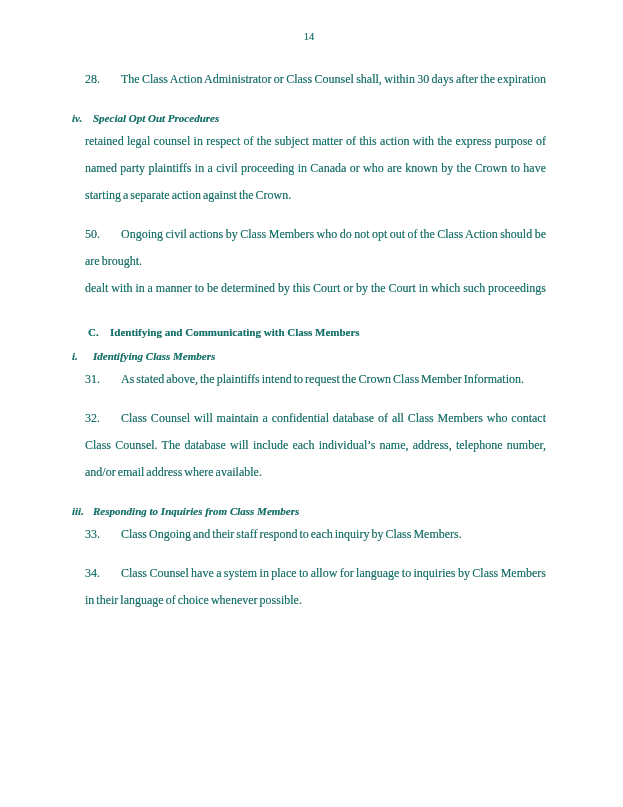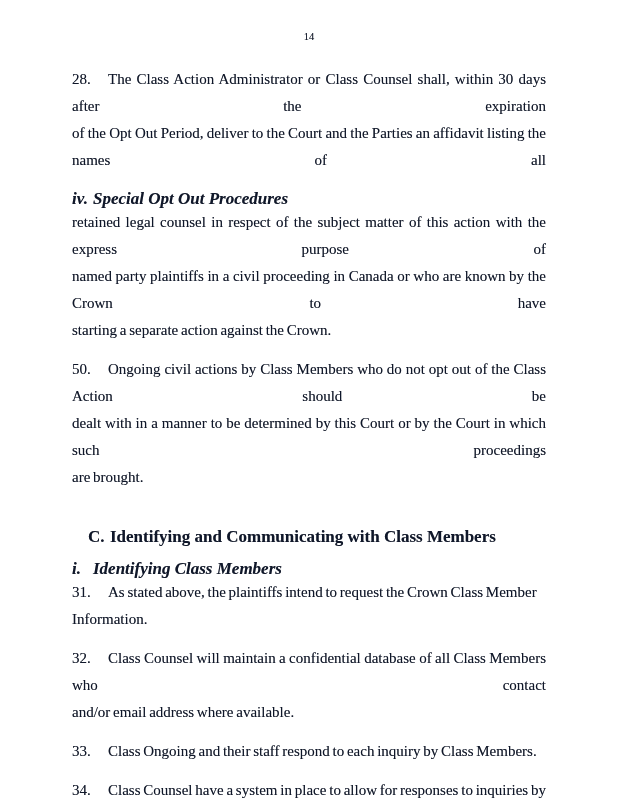--- a/index.html
+++ b/index.html
@@ -9,112 +9,113 @@
   }
   .page {
     position: relative;
     width: 623px;
     height: 807px;
     background: #ffffff;
     box-sizing: border-box;
     padding: 0 77px 0 72px;
     overflow: hidden;
     font-family: "Liberation Serif", "DejaVu Serif", serif;
-    color: #0f172a;
+    color: #0f766e;
     text-shadow: 0 0 0.5px rgba(30,30,30,0.45);
   }
   .page-number {
     margin-top: 30px;
     margin-bottom: 22px;
     line-height: 14px;
     font-size: 10.5px;
     text-align: center;
   }
   .para {
-    margin: 0 0 12px 0;
-    font-size: 15px;
+    margin: 0 0 12px 13px;
+    font-size: 12px;
   }
   .pline {
     line-height: 27px;
     word-spacing: -1px;
   }
   .jfull {
     text-align: justify;
     text-align-last: justify;
   }
   .pnum {
     display: inline-block;
     width: 36px;
   }
   .heading {
     margin: 15px 0 0 0;
     line-height: 20px;
-    font-size: 17px;
+    font-size: 11px;
     font-weight: bold;
     font-style: italic;
   }
   .heading + .heading {
-    margin-top: 12px;
+    margin-top: 4px;
   }
   .heading-c {
-    margin-top: 36px;
+    margin-top: 20px;
     margin-left: 16px;
     font-style: normal;
   }
   .hlabel {
     display: inline-block;
     min-width: 21px;
   }
   .heading-c .hlabel {
     min-width: 22px;
   }
 </style>
 </head>
 <body>
 
 <div class="page">
 
   <div class="page-number">14</div>
 
   <div class="para">
     <div class="pline jfull"><span class="pnum">28.</span><span>The Class Action Administrator or Class Counsel shall, within 30 days after the expiration</span></div>
-    <div class="pline jfull">of the Opt Out Period, deliver to the Court and the Parties an affidavit listing the names of all</div>
   </div>
 
   <div class="heading"><span class="hlabel">iv.</span><span>Special Opt Out Procedures</span></div>
 
   <div class="para">
     <div class="pline jfull">retained legal counsel in respect of the subject matter of this action with the express purpose of</div>
     <div class="pline jfull">named party plaintiffs in a civil proceeding in Canada or who are known by the Crown to have</div>
     <div class="pline">starting a separate action against the Crown.</div>
   </div>
 
   <div class="para">
     <div class="pline jfull"><span class="pnum">50.</span><span>Ongoing civil actions by Class Members who do not opt out of the Class Action should be</span></div>
+    <div class="pline">are brought.</div>
     <div class="pline jfull">dealt with in a manner to be determined by this Court or by the Court in which such proceedings</div>
-    <div class="pline">are brought.</div>
   </div>
 
   <div class="heading heading-c"><span class="hlabel">C.</span><span>Identifying and Communicating with Class Members</span></div>
 
   <div class="heading"><span class="hlabel">i.</span><span>Identifying Class Members</span></div>
 
   <div class="para">
     <div class="pline"><span class="pnum">31.</span><span>As stated above, the plaintiffs intend to request the Crown Class Member Information.</span></div>
   </div>
 
 
   <div class="para">
     <div class="pline jfull"><span class="pnum">32.</span><span>Class Counsel will maintain a confidential database of all Class Members who contact</span></div>
+    <div class="pline jfull">Class Counsel. The database will include each individual’s name, address, telephone number,</div>
     <div class="pline">and/or email address where available.</div>
   </div>
 
+  <div class="heading"><span class="hlabel">iii.</span><span>Responding to Inquiries from Class Members</span></div>
 
   <div class="para">
     <div class="pline"><span class="pnum">33.</span><span>Class Ongoing and their staff respond to each inquiry by Class Members.</span></div>
   </div>
 
   <div class="para">
-    <div class="pline jfull"><span class="pnum">34.</span><span>Class Counsel have a system in place to allow for responses to inquiries by Class Members</span></div>
+    <div class="pline jfull"><span class="pnum">34.</span><span>Class Counsel have a system in place to allow for language to inquiries by Class Members</span></div>
     <div class="pline">in their language of choice whenever possible.</div>
   </div>
 
 </div>
 
 </body></html>

